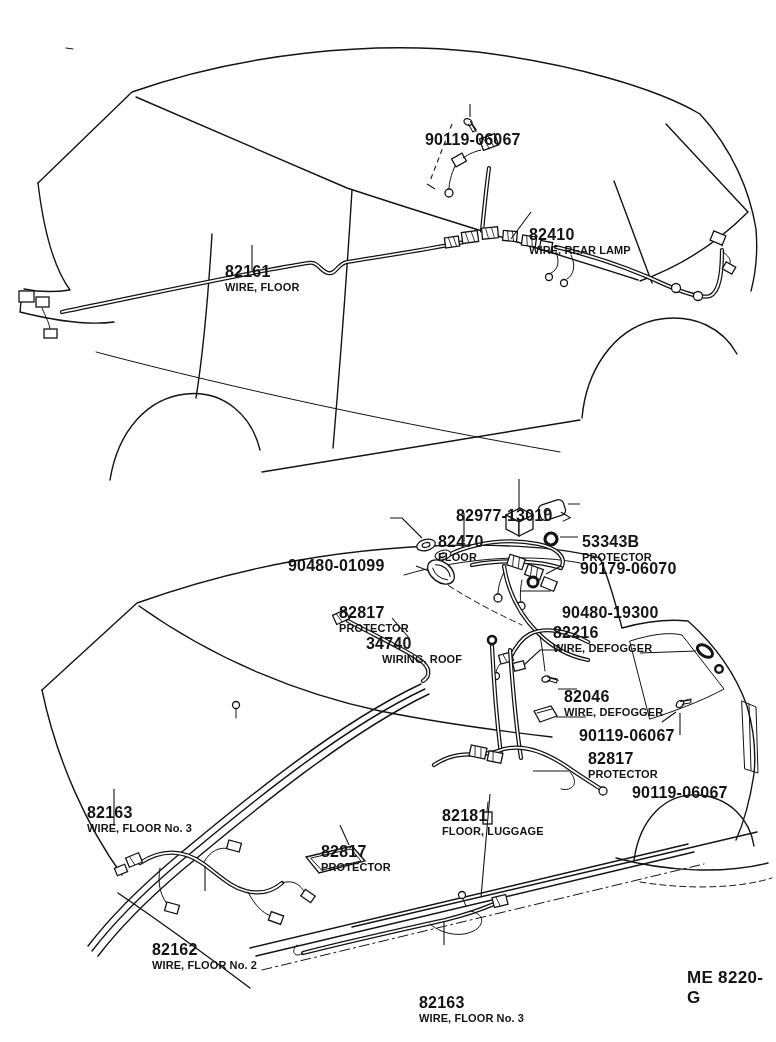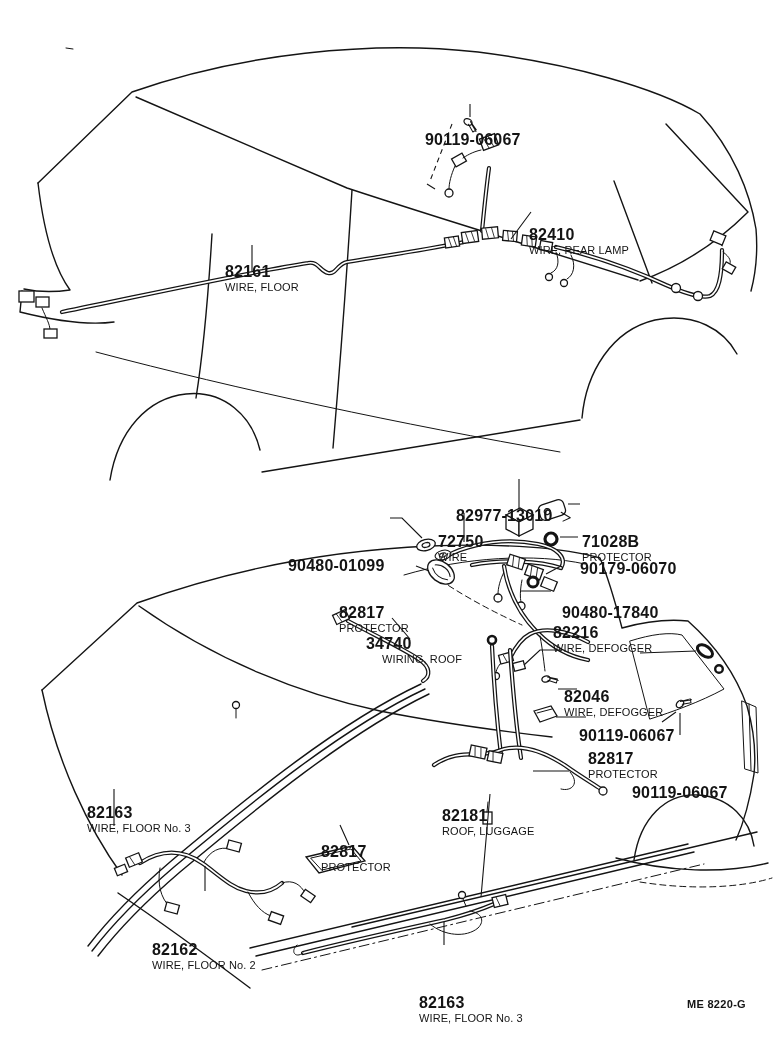--- a/index.html
+++ b/index.html
@@ -11,23 +11,23 @@
   .ln   { fill:none; stroke:#141414; stroke-width:1.4; stroke-linecap:round; stroke-linejoin:round; }
   .thin { stroke-width:1; }
   .thin2{ fill:none; stroke:#141414; stroke-width:.8; }
   .wo   { fill:none; stroke:#141414; stroke-width:4.2; stroke-linecap:round; }
   .wi   { fill:none; stroke:#ffffff; stroke-width:1.7; stroke-linecap:round; }
   .cn   { fill:#ffffff; stroke:#141414; stroke-width:1.3; }
   .ldr  { fill:none; stroke:#141414; stroke-width:1.1; }
   .dash { stroke-dasharray:6 4; }
   .part-label { position:absolute; line-height:1; white-space:nowrap; }
   .part-label .pn    { font-size:16px; font-weight:700; letter-spacing:.2px;margin-top:48px; }
-  .part-label .pname { font-size:11px; font-weight:400; margin-top:2px; letter-spacing:.1px; }
+  .part-label .pname { font-size:11px; font-weight:700; margin-top:2px; letter-spacing:.1px; }
   .pname.ind { margin-left:16px; }
-  .page-code { position:absolute; left:687px; top:968px; font-size:11px; font-weight:700; letter-spacing:.3px;margin-top:30px; }
+  .page-code { position:absolute; left:687px; top:968px; font-size:17px; font-weight:700; letter-spacing:.3px; }
 </style>
 </head>
 <body>
 
 <div class="stage">
 
 <svg width="776" height="1042" viewBox="0 0 776 1042">
   <defs>
     <path id="w1" d="M62,312 C150,294 250,272 308,263 C318,261 320,271 328,273 C336,275 337,264 347,262 C390,255 430,249 464,242"></path>
     <path id="w2" d="M556,247 C598,257 636,271 666,285 C682,292 700,299 710,296 C719,292 722,276 722,250"></path>
@@ -313,39 +313,39 @@
   <div class="pname">WIRE, REAR LAMP</div>
 </div>
 <div class="part-label" style="left:225px;top:216px">
   <div class="pn">82161</div>
   <div class="pname">WIRE, FLOOR</div>
 </div>
 <div class="part-label" style="left:456px;top:460px">
   <div class="pn">82977-13010</div>
 </div>
 <div class="part-label" style="left:438px;top:486px">
-  <div class="pn">72750</div>
-  <div class="pname">WIRE</div>
+  <div class="pn">82470</div>
+  <div class="pname">FLOOR</div>
 </div>
 <div class="part-label" style="left:582px;top:486px">
-  <div class="pn">71028B</div>
+  <div class="pn">53343B</div>
   <div class="pname">PROTECTOR</div>
 </div>
 <div class="part-label" style="left:288px;top:510px">
   <div class="pn">90480-01099</div>
 </div>
 <div class="part-label" style="left:580px;top:513px">
   <div class="pn">90179-06070</div>
 </div>
 <div class="part-label" style="left:339px;top:557px">
   <div class="pn">82817</div>
   <div class="pname">PROTECTOR</div>
 </div>
 <div class="part-label" style="left:562px;top:557px">
-  <div class="pn">90480-17840</div>
+  <div class="pn">90480-19300</div>
 </div>
 <div class="part-label" style="left:366px;top:588px">
   <div class="pn">34740</div>
   <div class="pname ind">WIRING, ROOF</div>
 </div>
 <div class="part-label" style="left:553px;top:577px">
   <div class="pn">82216</div>
   <div class="pname">WIRE, DEFOGGER</div>
 </div>
 <div class="part-label" style="left:564px;top:641px">
@@ -361,21 +361,21 @@
 </div>
 <div class="part-label" style="left:632px;top:737px">
   <div class="pn">90119-06067</div>
 </div>
 <div class="part-label" style="left:87px;top:757px">
   <div class="pn">82163</div>
   <div class="pname">WIRE, FLOOR No. 3</div>
 </div>
 <div class="part-label" style="left:442px;top:760px">
   <div class="pn">82181</div>
-  <div class="pname">ROOF, LUGGAGE</div>
+  <div class="pname">FLOOR, LUGGAGE</div>
 </div>
 <div class="part-label" style="left:321px;top:796px">
   <div class="pn">82817</div>
   <div class="pname">PROTECTOR</div>
 </div>
 <div class="part-label" style="left:152px;top:894px">
   <div class="pn">82162</div>
   <div class="pname">WIRE, FLOOR No. 2</div>
 </div>
 <div class="part-label" style="left:419px;top:947px">

